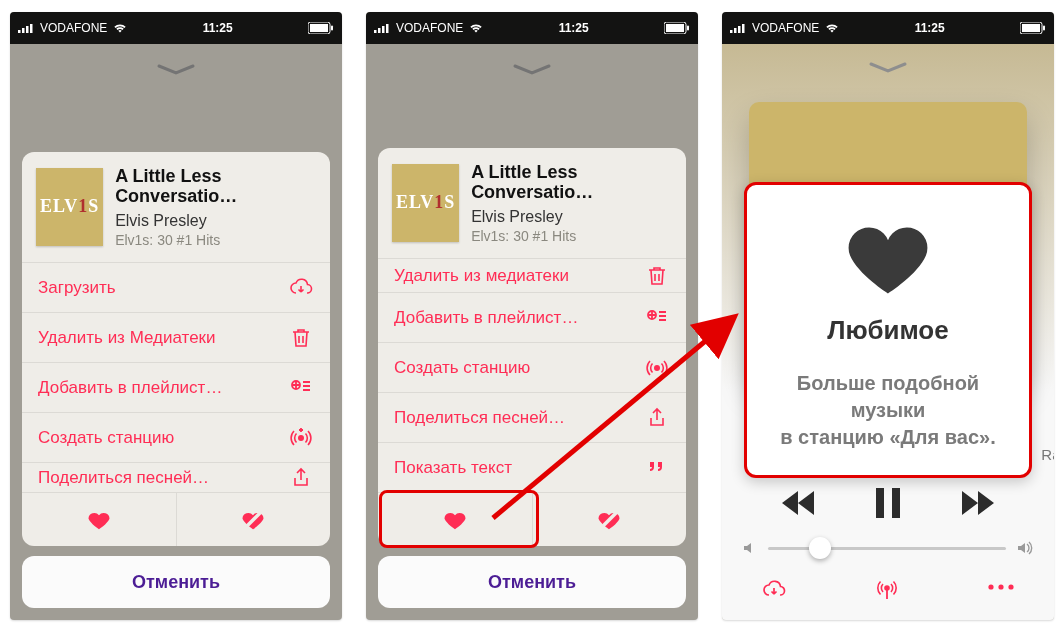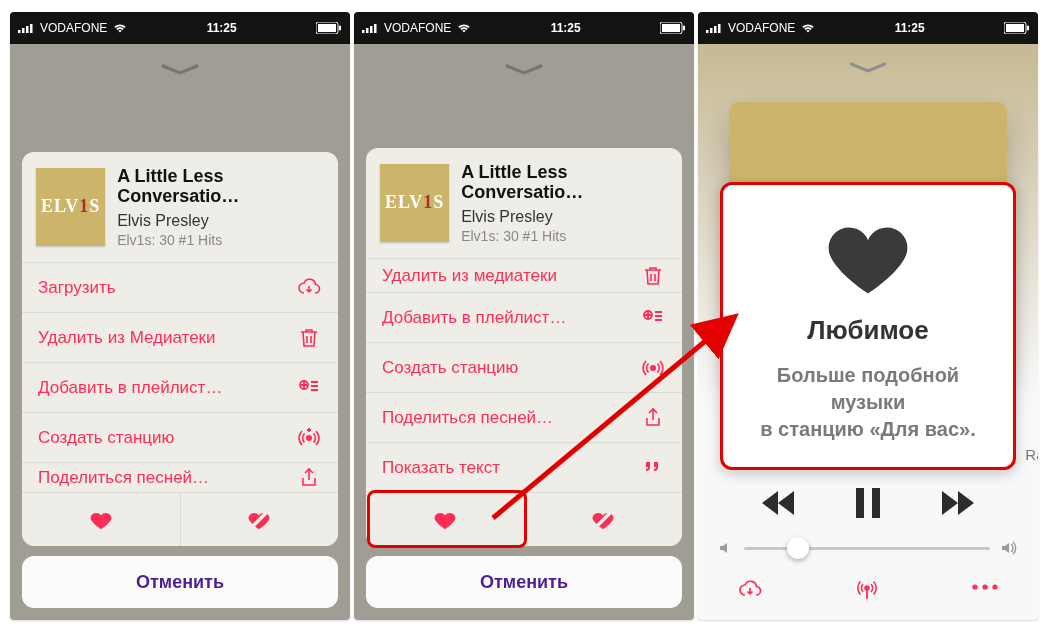--- a/index.html
+++ b/index.html
@@ -7,21 +7,21 @@
     background: #fff;
     font-family: -apple-system, 'Helvetica Neue', Helvetica, Arial, sans-serif;
     width: 1064px; height: 632px;
     position: relative;
   }
   .stage {
     position: relative;
     width: 1064px; height: 632px;
     padding: 12px 10px;
     display: flex;
-    gap: 4px;
+    gap: 24px;
   }
   .phone {
     width: 340px;
     height: 608px;
     background: #c4c0b6;
     border-radius: 4px;
     position: relative;
     overflow: hidden;
     box-shadow: 0 1px 2px rgba(0,0,0,.15);
   }
@@ -131,21 +131,21 @@
   .np-overlay {
     position: absolute; top: 138px; left: 22px; right: 22px;
     background: #fff;
     border-radius: 12px;
     padding: 34px 18px 24px;
     box-shadow: 0 4px 14px rgba(0,0,0,.2);
     text-align: center;
     border: 3px solid #e20000;
   }
   .np-heart { display: flex; justify-content: center; margin-bottom: 18px; }
-  .np-overlay h2 { font-size: 26px; font-weight: 600; color: #333; margin-bottom: 16px;}
+  .np-overlay h2 { font-size: 26px; font-weight: 600; color: #333; margin-bottom: 24px;}
   .np-overlay p { font-size: 20px; color: #7a7a7a; line-height: 1.35; font-weight: bold; }
 
   .controls {
     position: absolute; bottom: 14px; left: 0; right: 0;
     padding: 0 20px;
   }
   .transport { display: flex; justify-content: center; gap: 54px; align-items: center; color: #2c2c2c;}
   .vol-row { display: flex; align-items: center; gap: 10px; margin-top: 18px; color:#8e8e8e;}
   .vol-track { flex:1; height: 3px; background: #c8c8c8; border-radius: 2px; position: relative;}
   .vol-thumb { position: absolute; left: 22%; top: 50%; transform: translate(-50%,-50%); width: 22px; height: 22px; background:#fff; border-radius:50%; box-shadow:0 2px 5px rgba(0,0,0,.3);}

